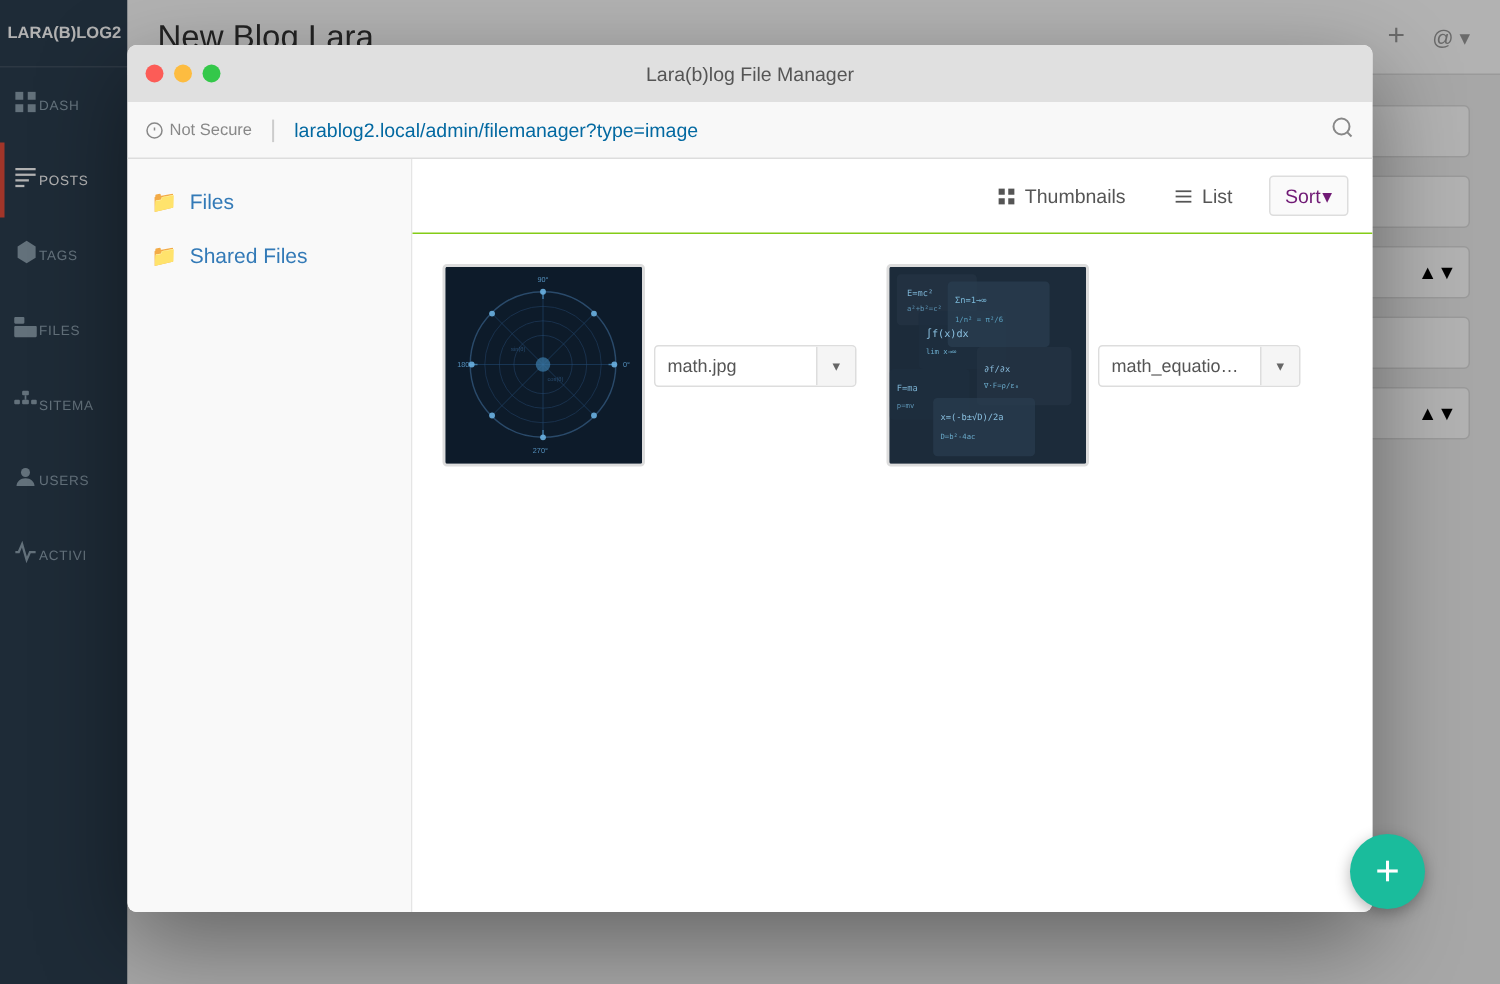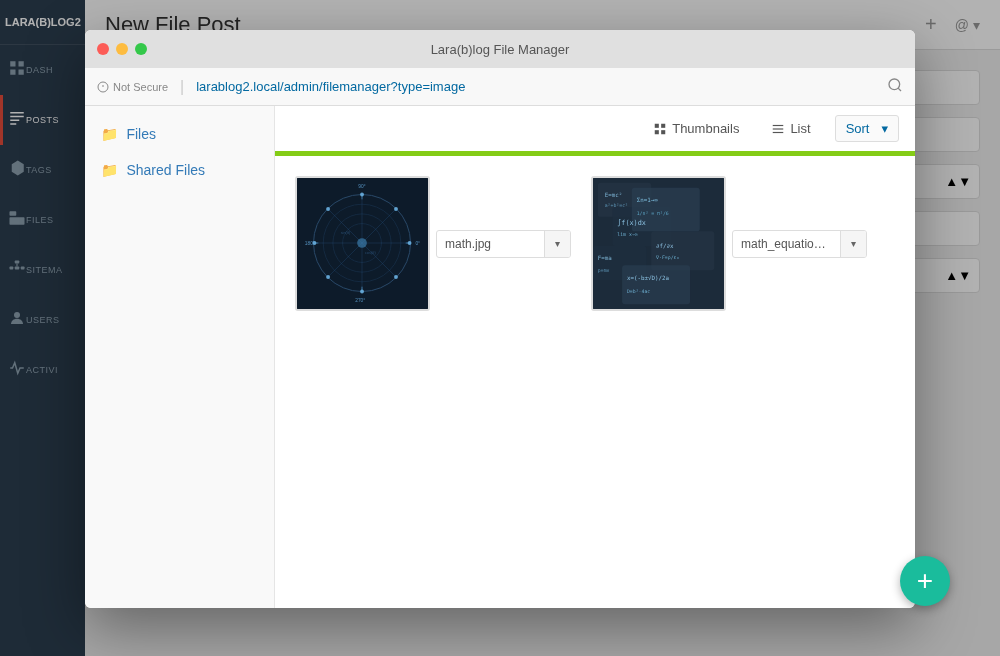--- a/index.html
+++ b/index.html
@@ -109,28 +109,28 @@
     }
     .folder-icon { color: #337ab7; font-size: 14px; }
 
     
     .fm-main {
       flex: 1; background: #fff; display: flex; flex-direction: column;
     }
 
     
     .fm-toolbar {
-      height: 50px; border-bottom: 5px solid #84cc16; display: flex; align-items: center; justify-content: flex-end; padding: 0 16px; gap: 16px;
+      height: 50px; border-bottom: 1px solid #84cc16; display: flex; align-items: center; justify-content: flex-end; padding: 0 16px; gap: 16px;
     }
     .view-btn {
       display: flex; align-items: center; gap: 5px; font-size: 13px; color: #555; cursor: pointer; padding: 5px 8px; border-radius: 3px;
     }
     .view-btn.active { font-weight: 500; }
     .sort-btn {
-      display: flex; align-items: center; gap: 12px; font-size: 13px; color: #0369a1;
+      display: flex; align-items: center; gap: 1px; font-size: 13px; color: #701a75;
       border: 1px solid #ddd; padding: 5px 10px; border-radius: 3px; cursor: pointer; background: #fafafa;
     }
 
     
     .fm-files {
       flex: 1; padding: 20px; display: flex; flex-wrap: wrap; align-content: flex-start; gap: 20px; overflow-y: auto;
     }
 
     
     .file-item {
@@ -225,21 +225,21 @@
 
   <div class="sidebar-item">
     <svg width="18" height="18" viewBox="0 0 24 24" fill="currentColor">
       <path d="M3 12h3l3-7 4 14 3-7h5" fill="none" stroke="currentColor" stroke-width="2"></path>
     </svg>
     <span>ACTIVI</span>
   </div>
 </div>
 
 <div class="topbar">
-  <div class="topbar-title">New File Post</div>
+  <div class="topbar-title">New Blog Lara</div>
   <div class="topbar-actions">
     <button class="topbar-add">+</button>
     <div class="topbar-user">@ ▾</div>
   </div>
 </div>
 
 <div class="main-content">
 
   <div style="position:absolute;right:20px;top:20px;width:200px;">
     <div class="panel-input"></div>

